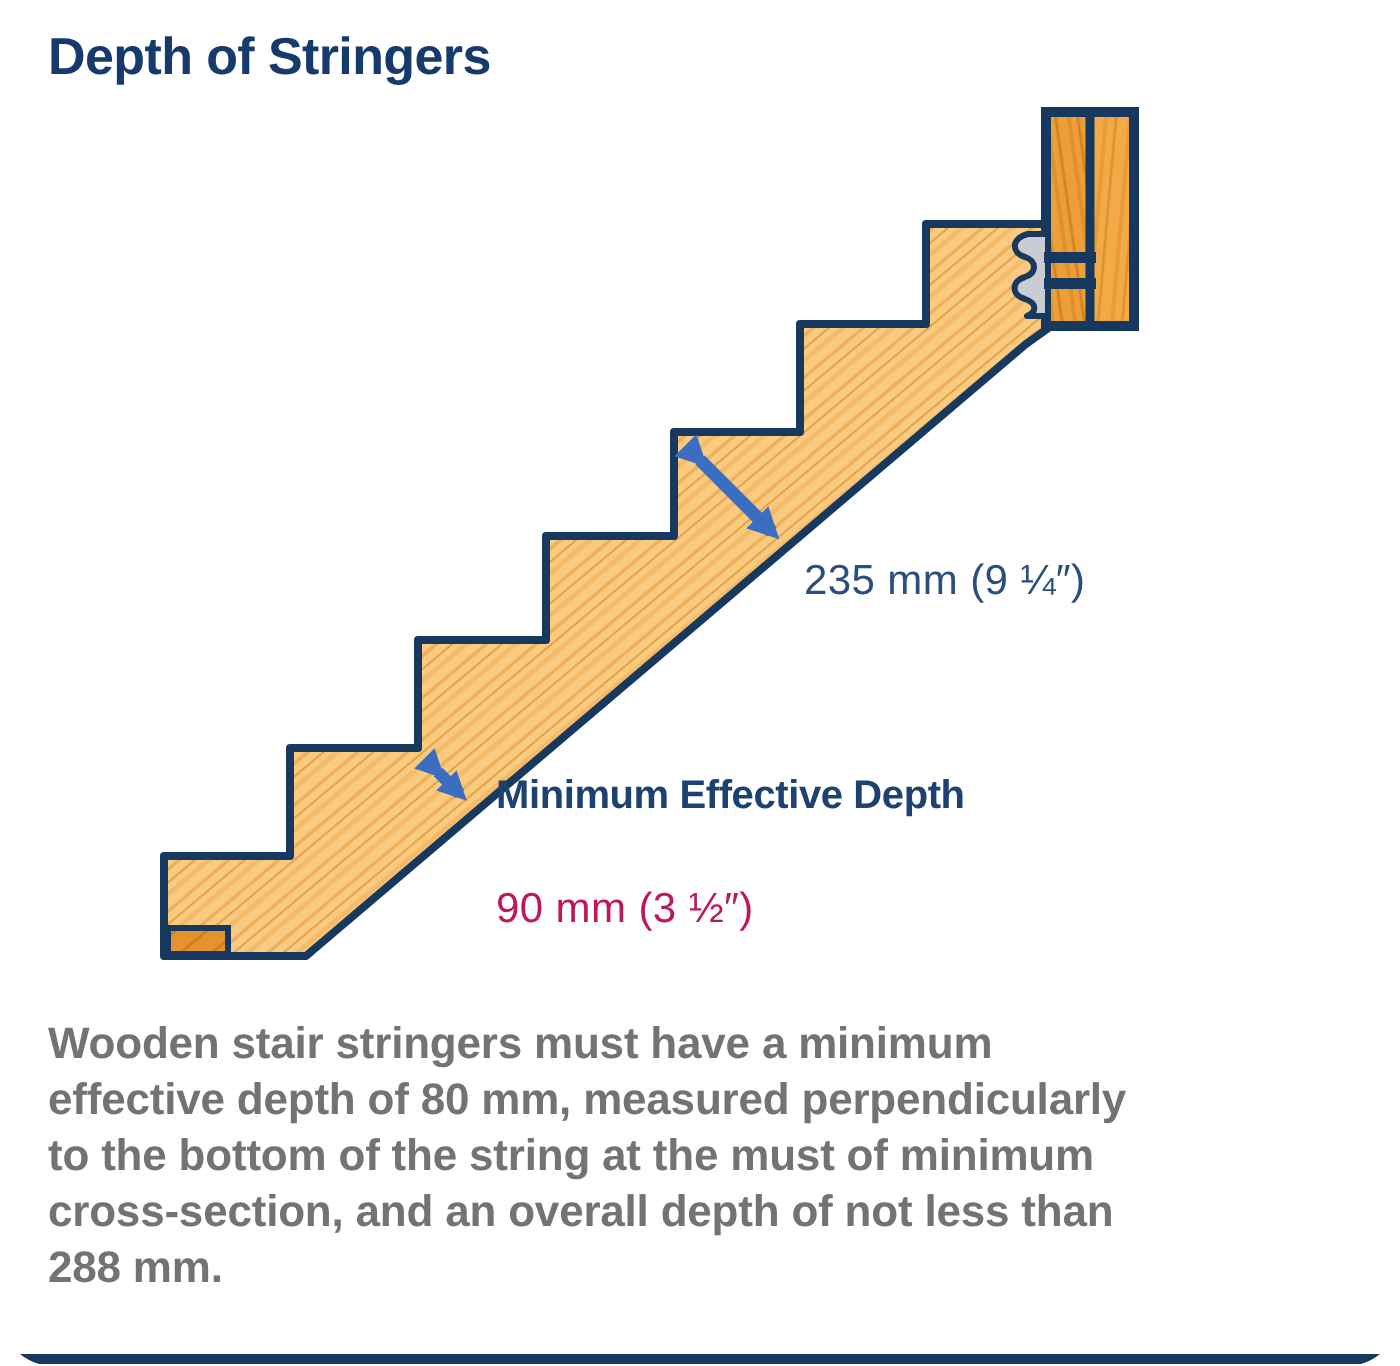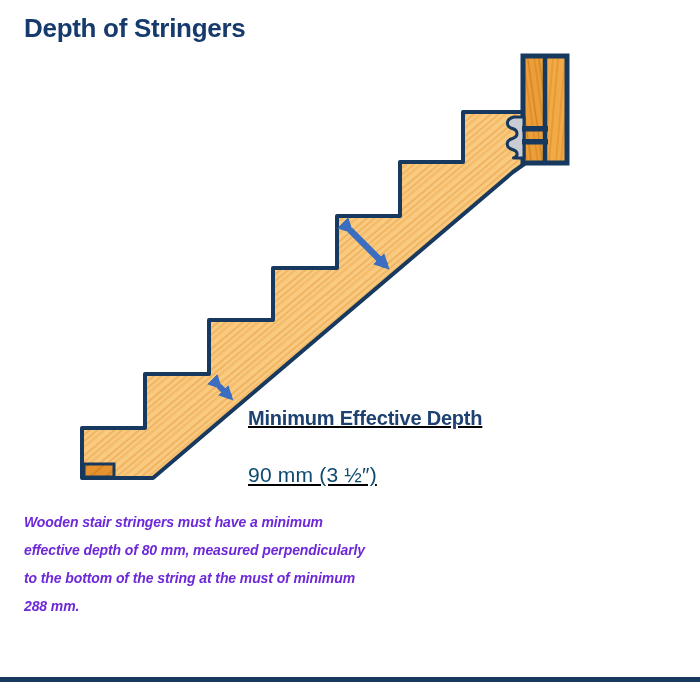--- a/index.html
+++ b/index.html
@@ -1,33 +1,34 @@
 <!DOCTYPE html>
 <html><head>
 <meta charset="utf-8">
 <style>
   html,body{margin:0;padding:0;background:#fff;}
   .canvas{
     position:relative;width:700px;height:683px;background:#ffffff;overflow:hidden;
     font-family:"Liberation Sans",sans-serif;
+    border-radius:27px;
   }
   .page-title{
     position:absolute;left:24px;top:13px;margin:0;
     font-size:26px;font-weight:800;letter-spacing:-0.3px;color:#153A6B;
   }
   .diagram-svg{position:absolute;left:0;top:0;}
   .dim-label{position:absolute;white-space:nowrap;}
   .dim-label .lbl{font-size:20px;font-weight:800;letter-spacing:-0.2px;color:#1D4271;line-height:23px;}
   .dim-label .val{font-size:21px;font-weight:400;letter-spacing:0.2px;color:#2A4E80;line-height:25px;margin-top:1px;}
   .overall-label{left:402px;top:277px;}
-  .effective-label{left:248px;top:407px;text-decoration:underline;}
+  .effective-label{left:248px;top:387px;}
   .description{position:absolute;left:24px;top:508px;width:670px;}
   .description .dline{
-    font-size:14px;font-weight:700;letter-spacing:-0.1px;line-height:28px;
-    color:#6d28d9;white-space:nowrap;font-style:italic;
+    font-size:22px;font-weight:700;letter-spacing:-0.1px;line-height:28px;
+    color:#737373;white-space:nowrap;
   }
   .bottom-bar{position:absolute;left:0;top:677px;width:700px;height:5px;background:#17395F;}
 </style>
 </head>
 <body>
 
 <div class="canvas">
 
   <h1 class="page-title" style="color: rgb(21, 58, 107);">Depth of Stringers</h1>
 
@@ -72,29 +73,31 @@
     <path d="M524,117 L514,117 C505.5,119 505.5,126.5 512.5,128.5 C518.5,130.5 518.5,136.5 512.5,138.5 C505.5,140.5 505.5,147.5 512.5,149.5 C518.5,151.5 518.5,156 513.5,158 L524,158 Z" fill="#C9CDD3" stroke="#17395F" stroke-width="3" stroke-linejoin="round"></path>
 
     <rect x="522" y="126" width="26" height="5.5" fill="#17395F"></rect>
     <rect x="522" y="139" width="26" height="5.5" fill="#17395F"></rect>
 
     <line x1="350" y1="230" x2="386" y2="266" stroke="#3B6DC0" stroke-width="6.5" marker-start="url(#arrowhead)" marker-end="url(#arrowhead)"></line>
     <line x1="219" y1="386" x2="230" y2="397" stroke="#3B6DC0" stroke-width="6" marker-start="url(#arrowhead)" marker-end="url(#arrowhead)"></line>
   </svg>
 
   <div class="dim-label overall-label">
+    <div class="val" style="color: rgb(42, 78, 128);">235 mm (9 ¼″)</div>
   </div>
 
   <div class="dim-label effective-label">
     <div class="lbl" style="color: rgb(29, 66, 113);">Minimum Effective Depth</div>
-    <div class="val" style="color: #0c4a6e; margin-top: 32px;">90 mm (3 ½″)</div>
+    <div class="val" style="color: #be185d; margin-top: 32px;">90 mm (3 ½″)</div>
   </div>
 
   <div class="description" style="color: rgb(35, 73, 123);">
     <div class="dline">Wooden stair stringers must have a minimum</div>
     <div class="dline">effective depth of 80 mm, measured perpendicularly</div>
     <div class="dline">to the bottom of the string at the must of minimum</div>
+    <div class="dline">cross-section, and an overall depth of not less than</div>
     <div class="dline">288 mm.</div>
   </div>
 
   <div class="bottom-bar" style="background-color: rgb(23, 57, 95);"></div>
 
 </div>
 
 </body></html>

